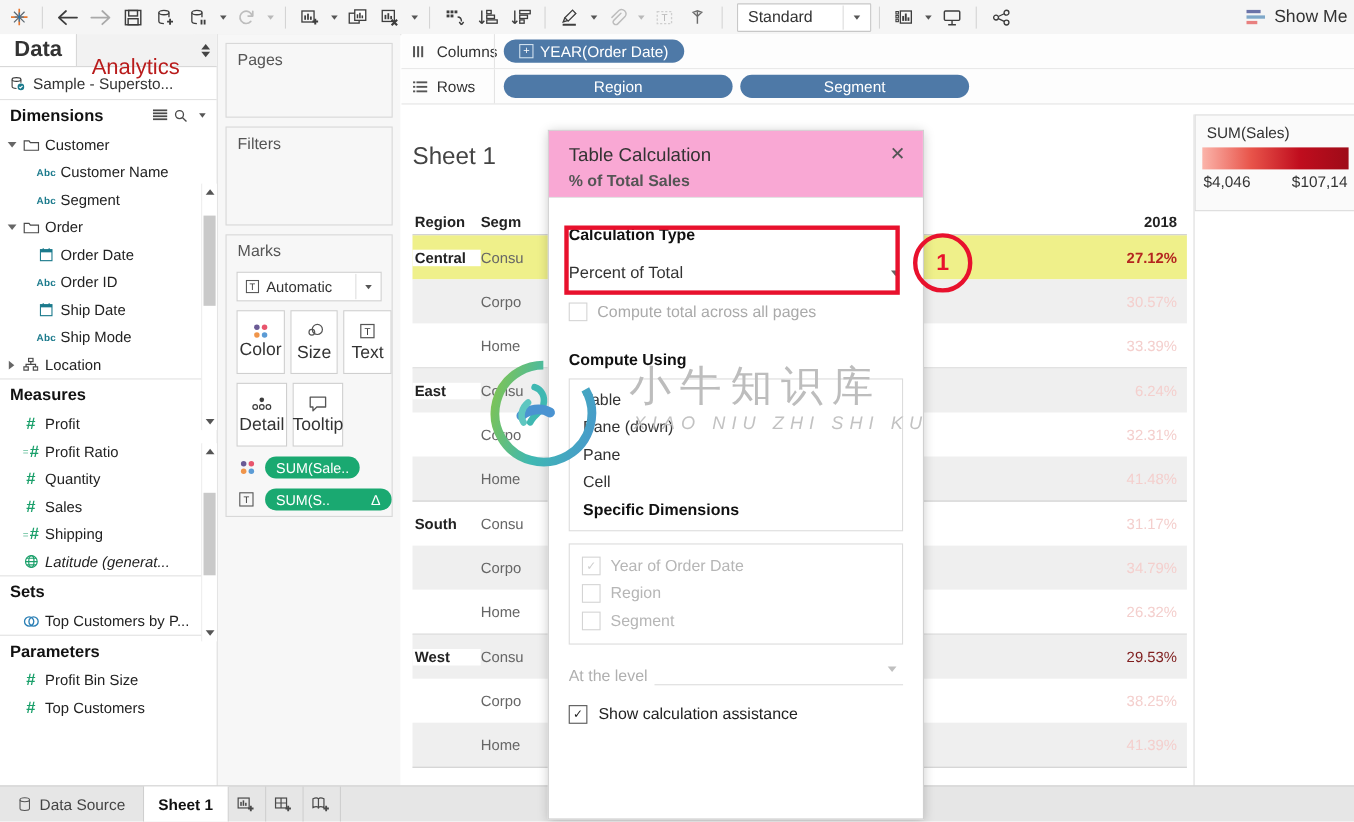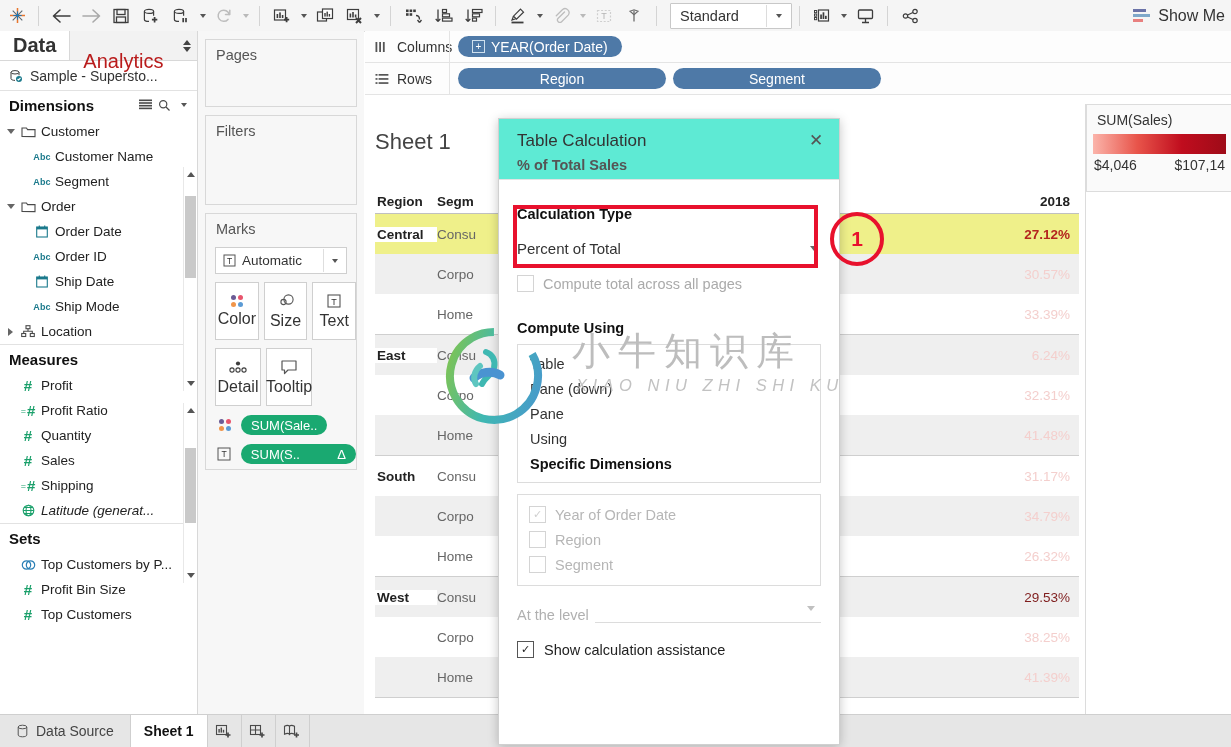--- a/index.html
+++ b/index.html
@@ -157,21 +157,21 @@
   
   .wm{position:absolute;left:424px;top:322px;width:420px;height:110px;pointer-events:none;z-index:40;}
   .wm-cn{position:absolute;left:148px;top:4px;font-size:38px;color:#bdbdbd;letter-spacing:8px;font-family:"DejaVu Sans",sans-serif;}
   .wm-py{position:absolute;left:152px;top:54px;font-size:16.5px;color:#c2c2c2;letter-spacing:5.5px;font-style:italic;}
 
   
   .dlg{
     position:absolute;left:498px;top:118px;width:340px;height:625px;
     background:#fff;border:1px solid #d0d0d0;box-shadow:0 2px 10px rgba(0,0,0,.22);z-index:30;
   }
-  .dlg-head{height:60px;background:#5eead4;border-bottom:1px solid #e3e3e3;position:relative;}
+  .dlg-head{height:60px;background:#f9a8d4;border-bottom:1px solid #e3e3e3;position:relative;}
   .dlg-t1{position:absolute;left:18px;top:12px;font-size:17px;color:#333;}
   .dlg-t2{position:absolute;left:18px;top:38px;font-size:14.5px;color:#555;font-weight:bold;}
   .dlg-x{position:absolute;right:12px;top:10px;width:22px;height:22px;display:flex;align-items:center;justify-content:center;font-size:17px;color:#555;cursor:pointer;}
   .dlg-body{position:relative;padding:0 18px;}
   .lbl-bold{font-size:14.5px;font-weight:bold;color:#111;}
   .calc-box{
     position:absolute;left:14px;top:86px;width:305px;height:63px;
     border:4px solid #e8112d;box-sizing:border-box;z-index:3;pointer-events:none;
   }
   .sect-calc{padding-top:26px;}
@@ -642,20 +642,23 @@
           <span class="ic">
             <svg width="15" height="12" viewBox="0 0 15 12">
               <circle cx="5.5" cy="6" r="4.2" fill="none" stroke="#2a7fb5" stroke-width="1.2"></circle>
               <circle cx="9.5" cy="6" r="4.2" fill="none" stroke="#2a7fb5" stroke-width="1.2"></circle>
             </svg>
           </span>
           <span class="lb">Top Customers by P...</span>
         </div>
       </div>
 
+    <div class="dp-header dp-sec">
+      <span class="hl">Parameters</span>
+    </div>
     <div class="dp-list" id="params">
         <div class="dp-row ">
           <span class="tw"></span>
           <span class="ic">
             <span class="hashg">#</span>
           </span>
           <span class="lb">Profit Bin Size</span>
         </div>
         <div class="dp-row ">
           <span class="tw"></span>
@@ -973,21 +976,21 @@
         <span>Compute total across all pages</span>
       </div>
 
       <div class="sect-gap"></div>
       <div class="lbl-compute">Compute Using</div>
 
       <div class="optlist" id="optlist">
           <div class="opt">Table</div>
           <div class="opt">Pane (down)</div>
           <div class="opt">Pane</div>
-          <div class="opt">Using</div>
+          <div class="opt">Cell</div>
           <div class="opt sel">Specific Dimensions</div>
         </div>
 
       <div class="dimbox" id="dimbox">
           <div class="dimrow">
             <span class="ckbox dis">✓</span>
             <span>Year of Order Date</span>
           </div>
           <div class="dimrow">
             <span class="ckbox dis"></span>

